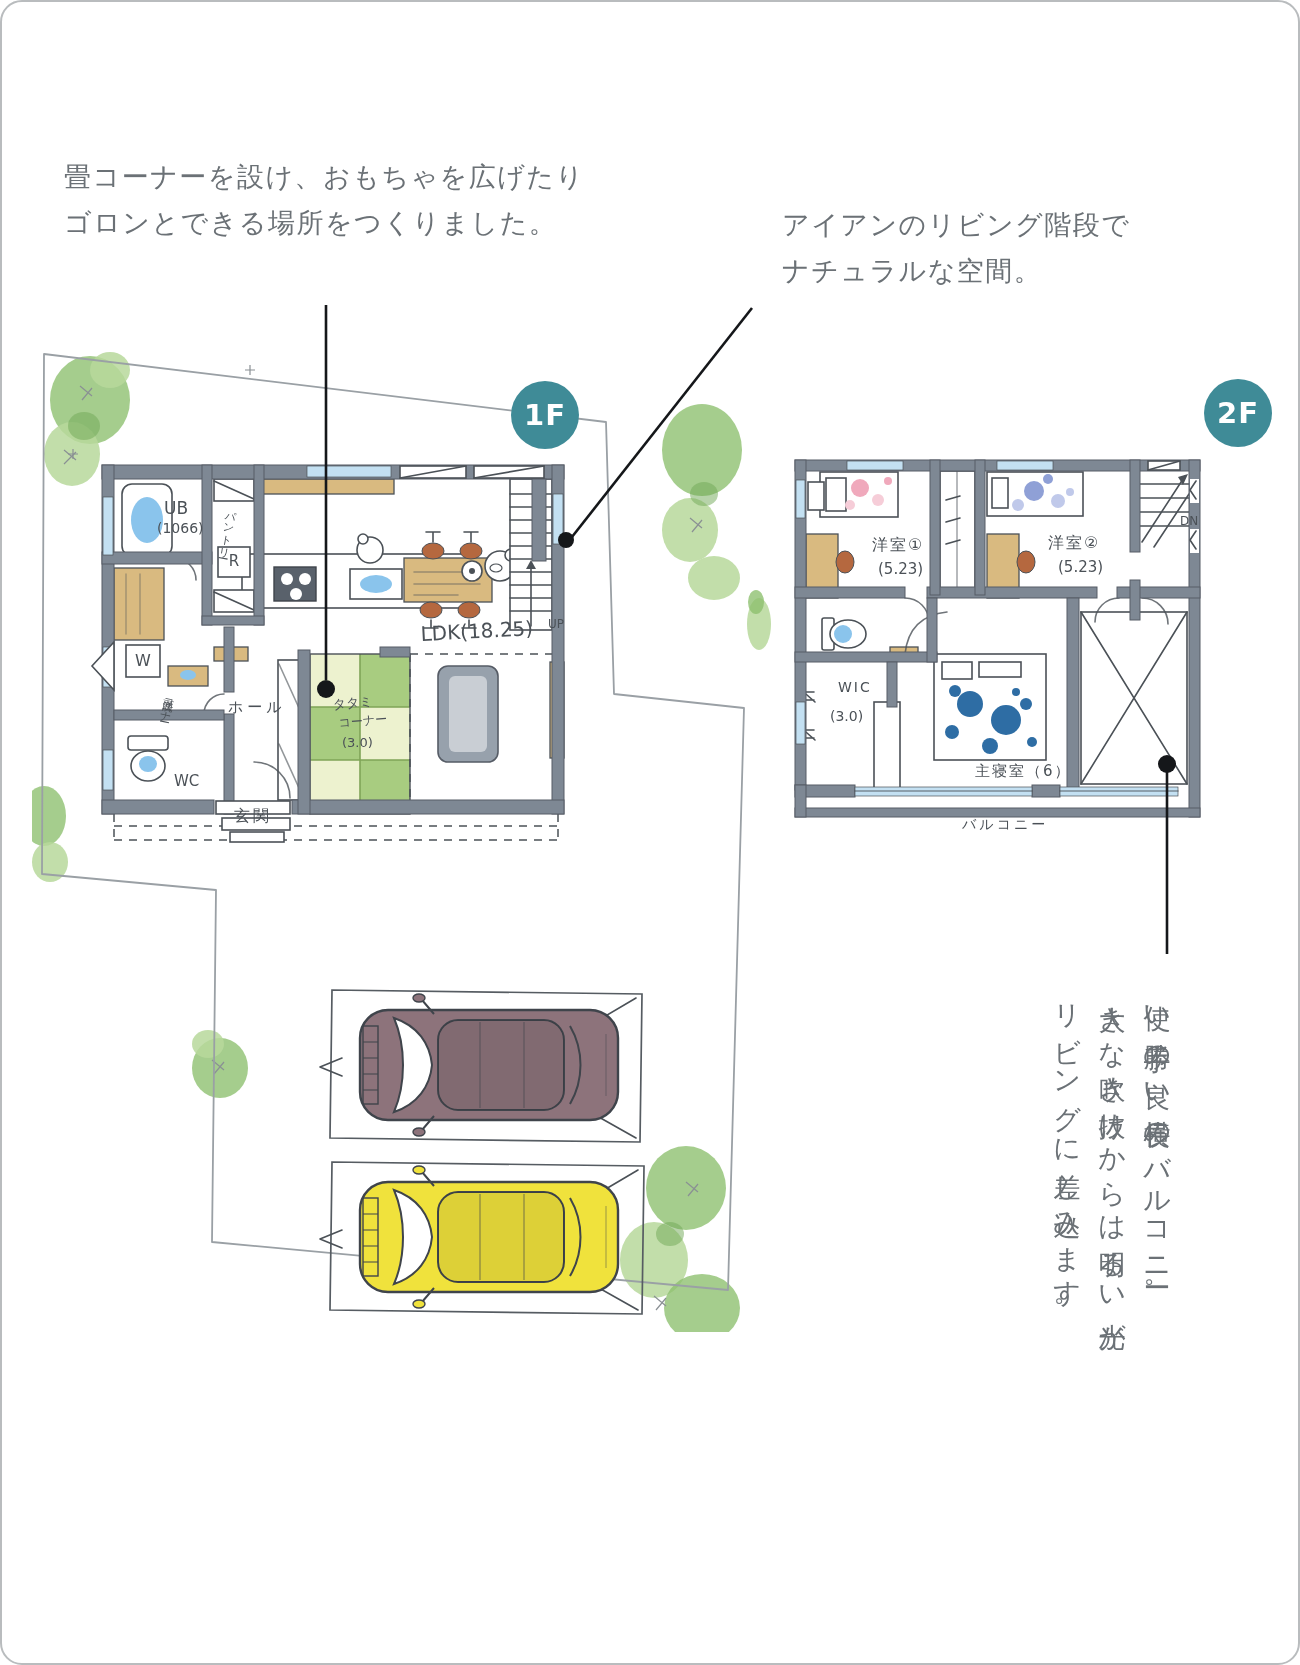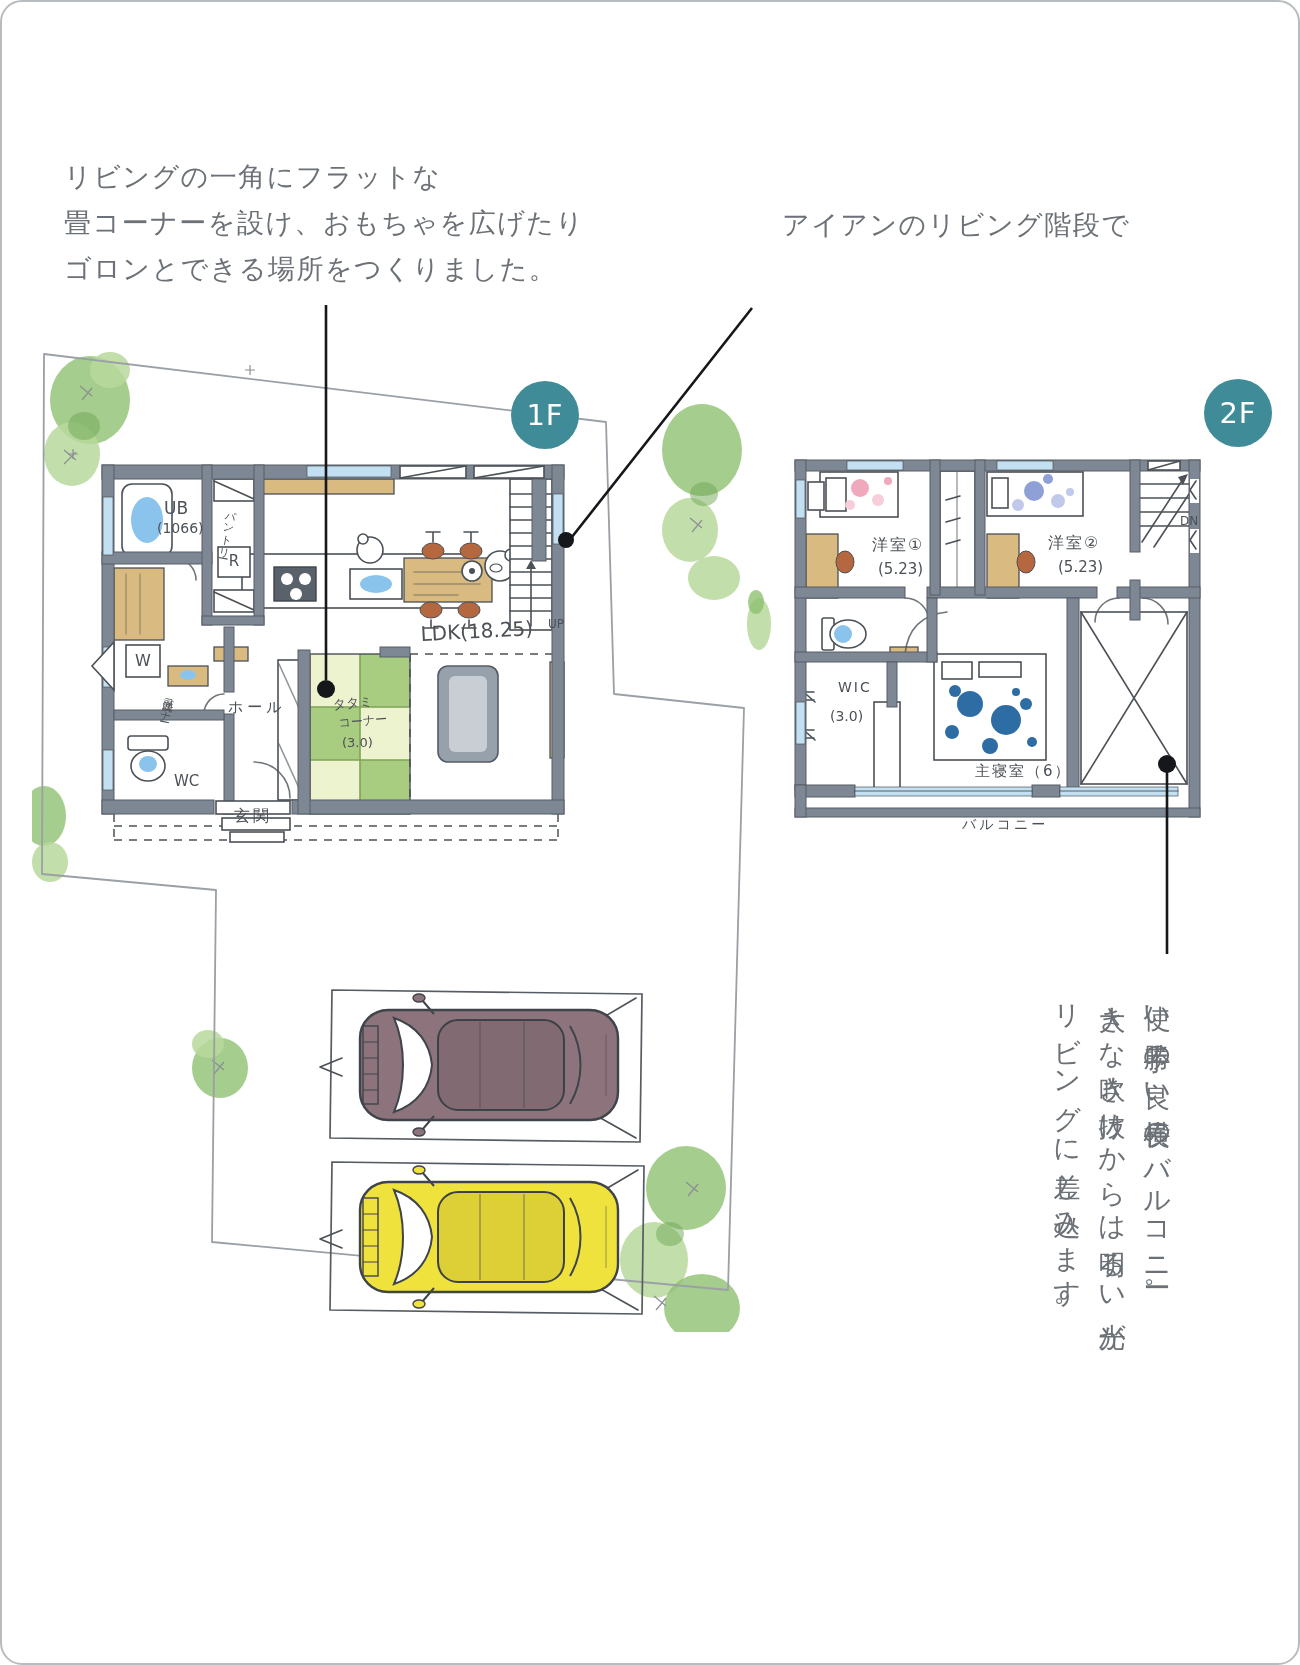--- a/index.html
+++ b/index.html
@@ -6,21 +6,21 @@
   .page{position:relative;width:1300px;height:1665px;background:#fff;
     border:2px solid #b9bcbe;border-radius:22px;box-sizing:border-box;overflow:hidden;
     font-family:"DejaVu Sans",sans-serif;}
   svg{position:absolute;}
   .note{position:absolute;color:var(--note_text);font-size:27px;line-height:46px;
     letter-spacing:1.5px;white-space:nowrap;}
   .vnote{position:absolute;left:1043px;top:983px;height:500px;color:var(--note_text);
     font-size:27px;line-height:45px;letter-spacing:3px;writing-mode:vertical-rl;
     text-orientation:upright;white-space:nowrap;}
   .badge{position:absolute;width:68px;height:68px;border-radius:50%;background:var(--accent);
-    color:#fff;font-weight:normal;font-size:29px;display:flex;align-items:center;
+    color:#fff;font-weight:bold;font-size:29px;display:flex;align-items:center;
     justify-content:center;letter-spacing:1px;}
   .lbl{position:absolute;color:var(--ink);white-space:nowrap;transform-origin:left top;}
   .vert{writing-mode:vertical-rl;text-orientation:upright;}
   
   .w{fill:var(--wall);stroke:var(--wall_dark);stroke-width:1;}
   .ink{fill:none;stroke:var(--ink);stroke-width:1.6;stroke-linecap:round;stroke-linejoin:round;}
   .wt{fill:#fff;stroke:var(--ink);stroke-width:1.6;}
   .wd{fill:var(--wood);stroke:var(--ink);stroke-width:1.3;}
   .gl{fill:var(--glass);stroke:var(--ink);stroke-width:.7;}
   .dash{fill:none;stroke:var(--ink);stroke-width:1.5;stroke-dasharray:8 7;}
@@ -329,26 +329,26 @@
   </svg>
 
   <div class="badge" style="left:509px;top:379px;">
     <span>1F</span>
   </div>
   <div class="badge" style="left:1202px;top:377px;">
     <span>2F</span>
   </div>
 
   <div class="note" style="left:62px;top:152px;">
-    <div>リビングの一角にフラットな</div>
     <div>畳コーナーを設け、おもちゃを広げたり</div>
     <div>ゴロンとできる場所をつくりました。</div>
   </div>
   <div class="note" style="left:752px;top:200px;margin-left:28px;">
     <div>アイアンのリビング階段で</div>
+    <div>ナチュラルな空間。</div>
   </div>
   <div class="vnote">
     <div>使い勝手の良い横長のバルコニー。</div>
     <div>大きな吹き抜けからは明るい光が</div>
     <div>リビングに差し込みます。</div>
   </div>
 
   <div class="lbl" style="left:162px;top:496px;font-size:17px;">UB</div>
   <div class="lbl" style="left:155px;top:518px;font-size:14px;">(1066)</div>
   <div class="lbl vert" style="left:222px;top:500px;font-size:11px;transform:rotate(10deg);">パントリー</div>

